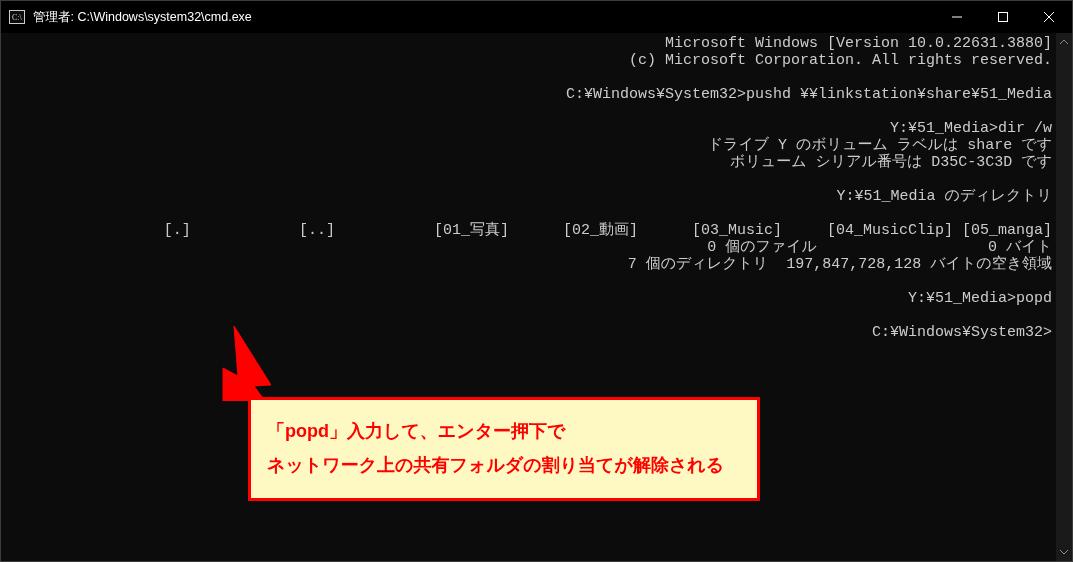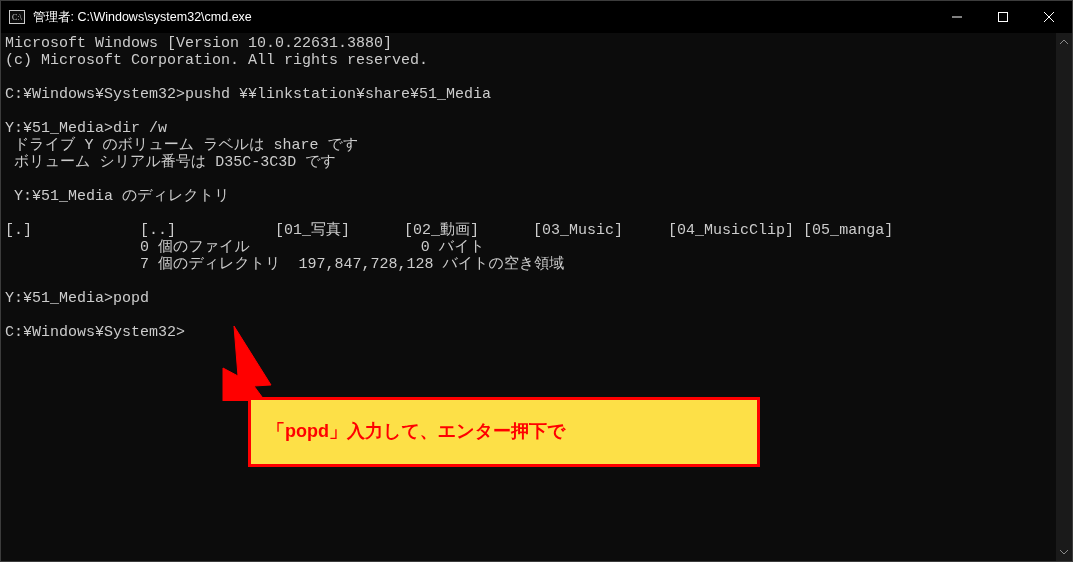--- a/index.html
+++ b/index.html
@@ -55,20 +55,21 @@
     top: 32px;
     left: 0;
     right: 16px;
     bottom: 0;
     padding: 2px 4px 4px 4px;
     color: #cccccc;
     font-size: 15px;
     line-height: 17px;
     white-space: pre;
     letter-spacing: 0px;
+    text-align: right;
   }
   .scrollbar {
     position: absolute;
     top: 32px;
     right: 0;
     bottom: 0;
     width: 16px;
     background: #1a1a1a;
     display: flex;
     flex-direction: column;
@@ -81,21 +82,21 @@
     color:#8a8a8a;
     font-size:10px;
   }
   .sb-track { flex:1; background:#1a1a1a; }
   .callout {
     position: absolute;
     left: 247px;
     top: 396px;
     width: 512px;
     box-sizing: border-box;
-    background: #fde047;
+    background: #fef9c3;
     border: 3px solid #ff0000;
     padding: 14px 32px 16px 16px;
     font-family: "Meiryo","MS PGothic",sans-serif;
     font-size: 18px;
     font-weight: bold;
     color: #ff0000;
     line-height: 1.9;
   }
   
   .arrow-svg {
@@ -171,15 +172,16 @@
         </svg>
     </div>
   </div>
 
   <svg class="arrow-svg" viewBox="0 0 70 78">
     <polygon points="13,3 50,62 33,63 44,78 2,78 2,45 17,53" fill="#ff0000" stroke="#ff0000" stroke-width="1"></polygon>
   </svg>
 
   <div class="callout">
     <div>「popd」入力して、エンター押下で</div>
+    <div>ネットワーク上の共有フォルダの割り当てが解除される</div>
   </div>
 
 </div>
 
 </body></html>

